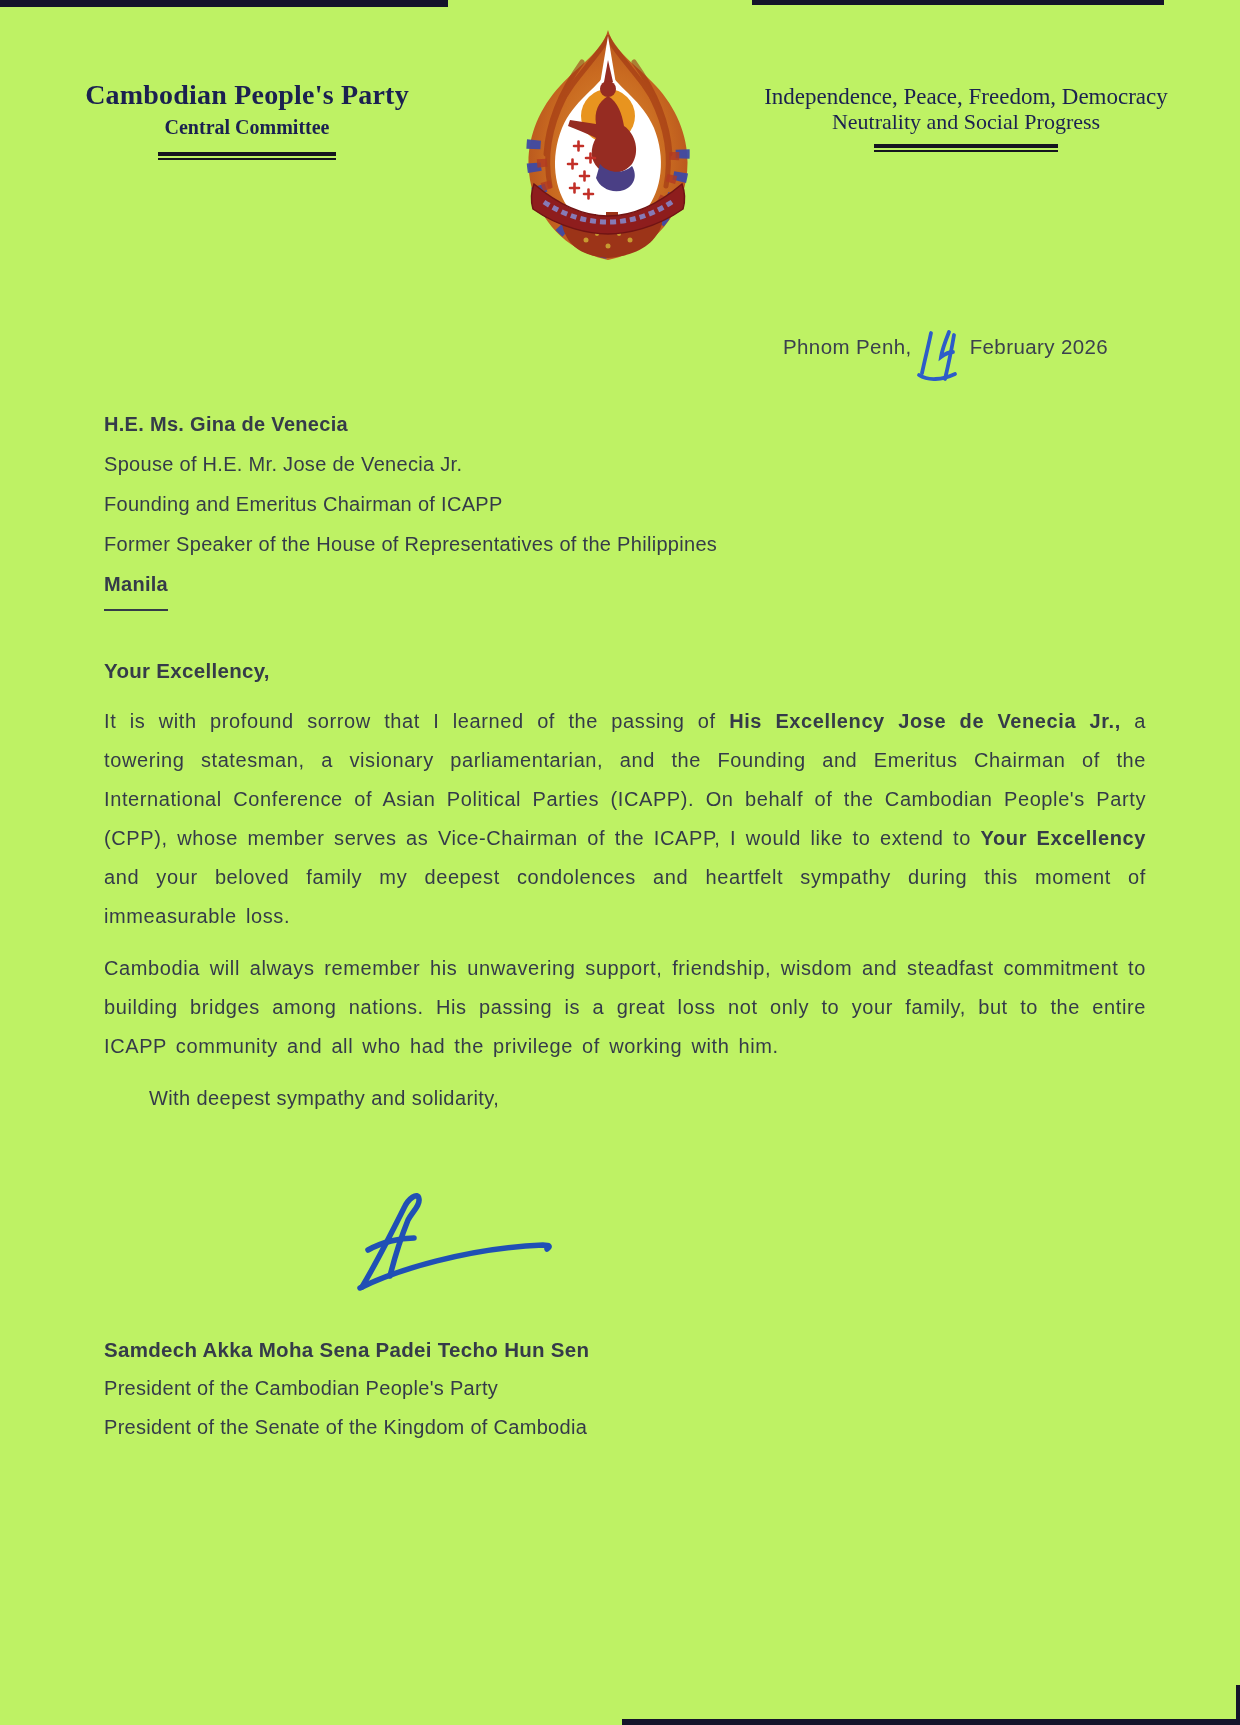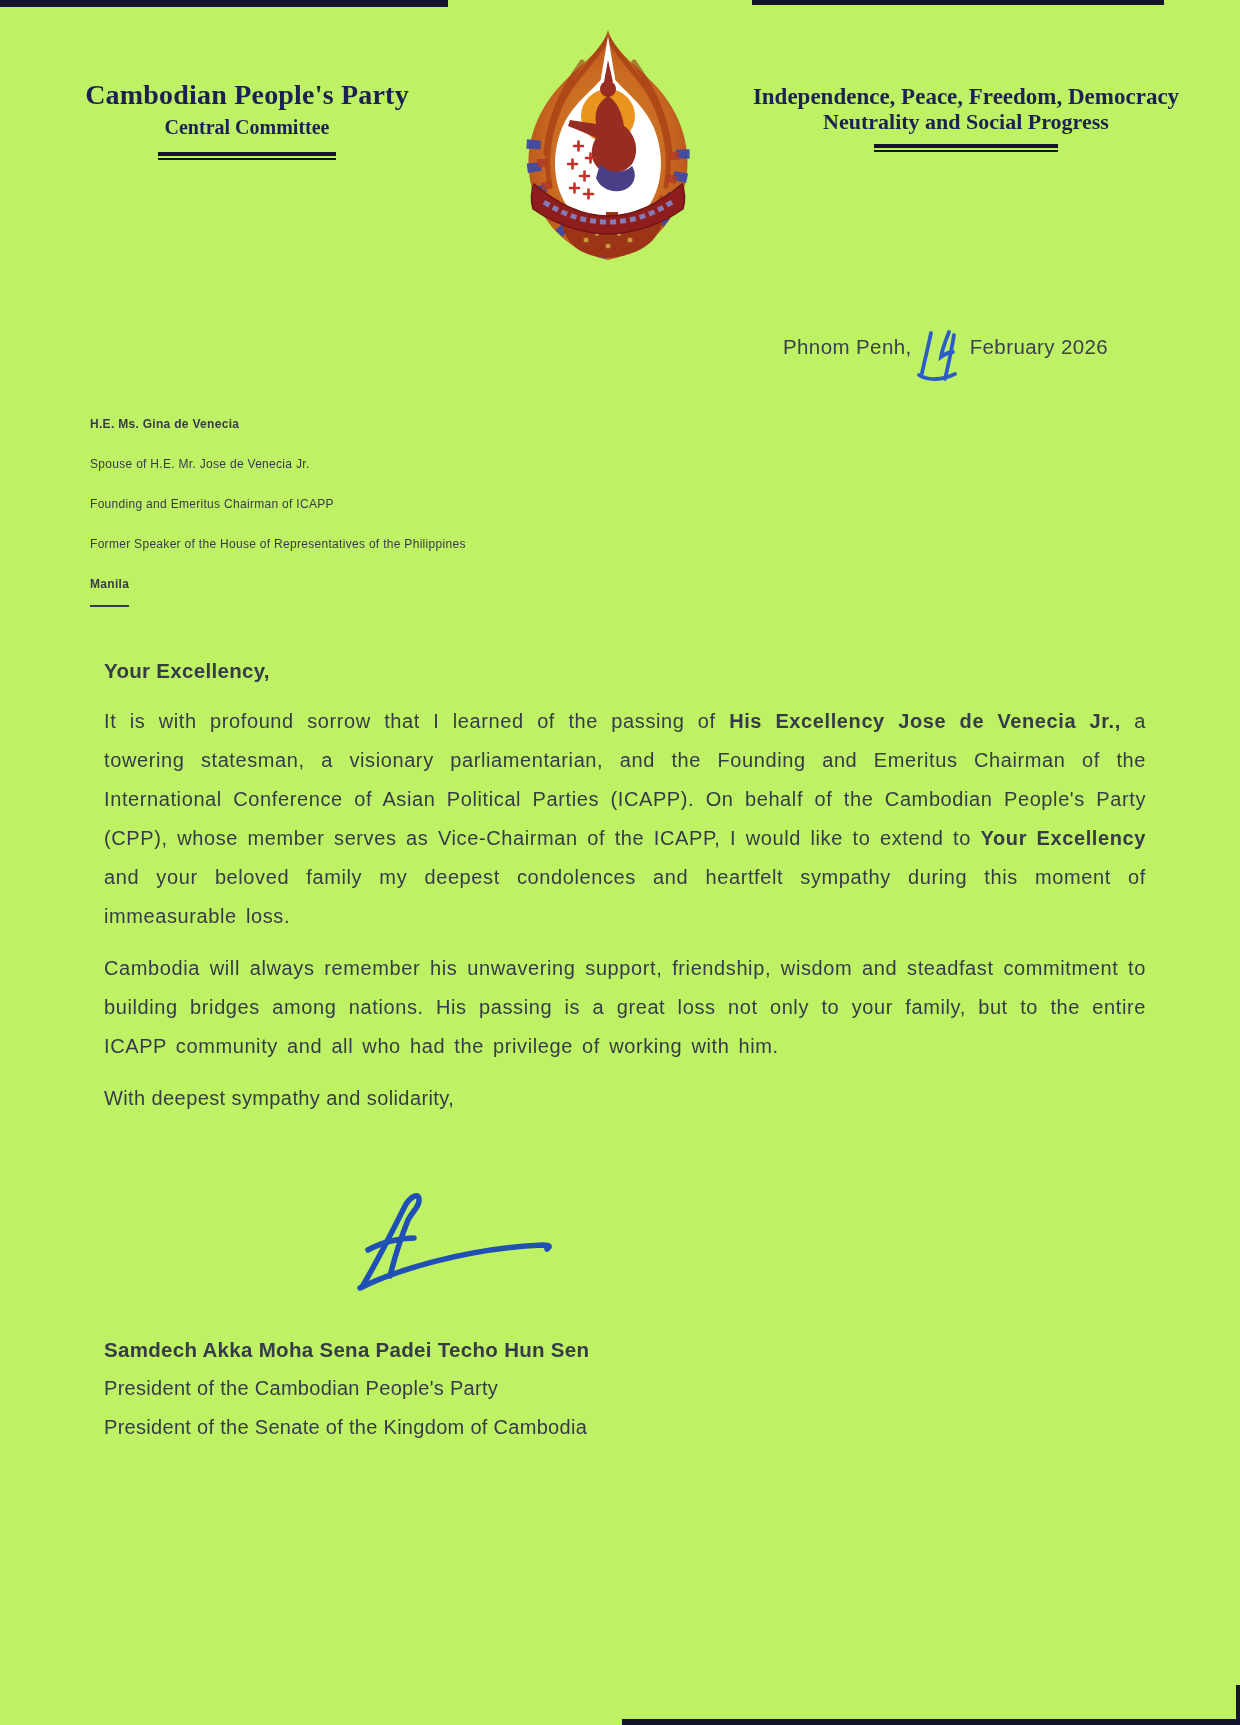--- a/index.html
+++ b/index.html
@@ -22,21 +22,21 @@
   .hdr-left{
     position:absolute;left:62px;top:80px;width:370px;
     text-align:center;color:#1b2150;
     font-family:"Liberation Serif", serif;font-weight:bold;
   }
   .hdr-left .l1{font-size:28px;line-height:30px;letter-spacing:.2px;}
   .hdr-left .l2{font-size:20px;line-height:26px;margin-top:4px;}
   .hdr-right{
     position:absolute;left:744px;top:84px;width:444px;
     text-align:center;color:#1b2150;
-    font-family:"Liberation Serif", serif;font-weight:bold;
+    font-family:"Liberation Serif", serif;font-weight:normal;
   }
   .hdr-right .l1{font-size:23px;line-height:26px;}
   .hdr-right .l2{font-size:22px;line-height:24px;}
   .rule{
     height:2px;border-top:4px solid #15151f;border-bottom:2px solid #15151f;
     margin:12px auto 0 auto;
   }
   .rule.left{width:178px;}
   .rule.right{width:184px;margin-top:10px;}
   .emblem{position:absolute;left:504px;top:28px;width:208px;height:234px;}
@@ -44,33 +44,33 @@
   
   .date-row{
     position:absolute;left:783px;top:328px;
     display:flex;align-items:center;
     font-size:20.5px;color:#3b404e;letter-spacing:.4px;
   }
   .date-row .txt{line-height:30px;}
   .hand-day{width:46px;height:54px;margin:0 8px -16px 4px;}
 
   
-  .recipient{position:absolute;left:90px;top:404px;font-size:12px;line-height:40px;letter-spacing:.3px;}
+  .recipient{position:absolute;left:104px;top:404px;font-size:20px;line-height:40px;letter-spacing:.3px;}
   .recipient .strong{font-weight:bold;}
   .recipient .manila{font-weight:bold;border-bottom:2.5px solid #353b49;padding-bottom:14px;}
 
   
   .body-col{position:absolute;left:104px;top:644px;width:1042px;font-size:20px;}
   .salutation{font-weight:bold;font-size:20.5px;line-height:30px;margin:12px 0 16px 0;letter-spacing:.3px;}
   p.para{
     margin:0 0 13px 0;text-align:justify;
     line-height:39px;letter-spacing:.6px;word-spacing:3px;
   }
   .b{font-weight:bold;}
-  .closing{margin-top:2px;line-height:39px;letter-spacing:.4px;}
+  .closing{margin-top:2px;line-height:39px;letter-spacing:.4px;margin-left:45px;}
 
   
   .signature{position:absolute;left:348px;top:1188px;width:220px;height:112px;}
 
   
   .sender{position:absolute;left:104px;top:1330px;font-size:20px;line-height:39px;letter-spacing:.3px;}
   .sender .name{font-weight:bold;font-size:20.5px;}
 </style>
 </head>
 <body>

